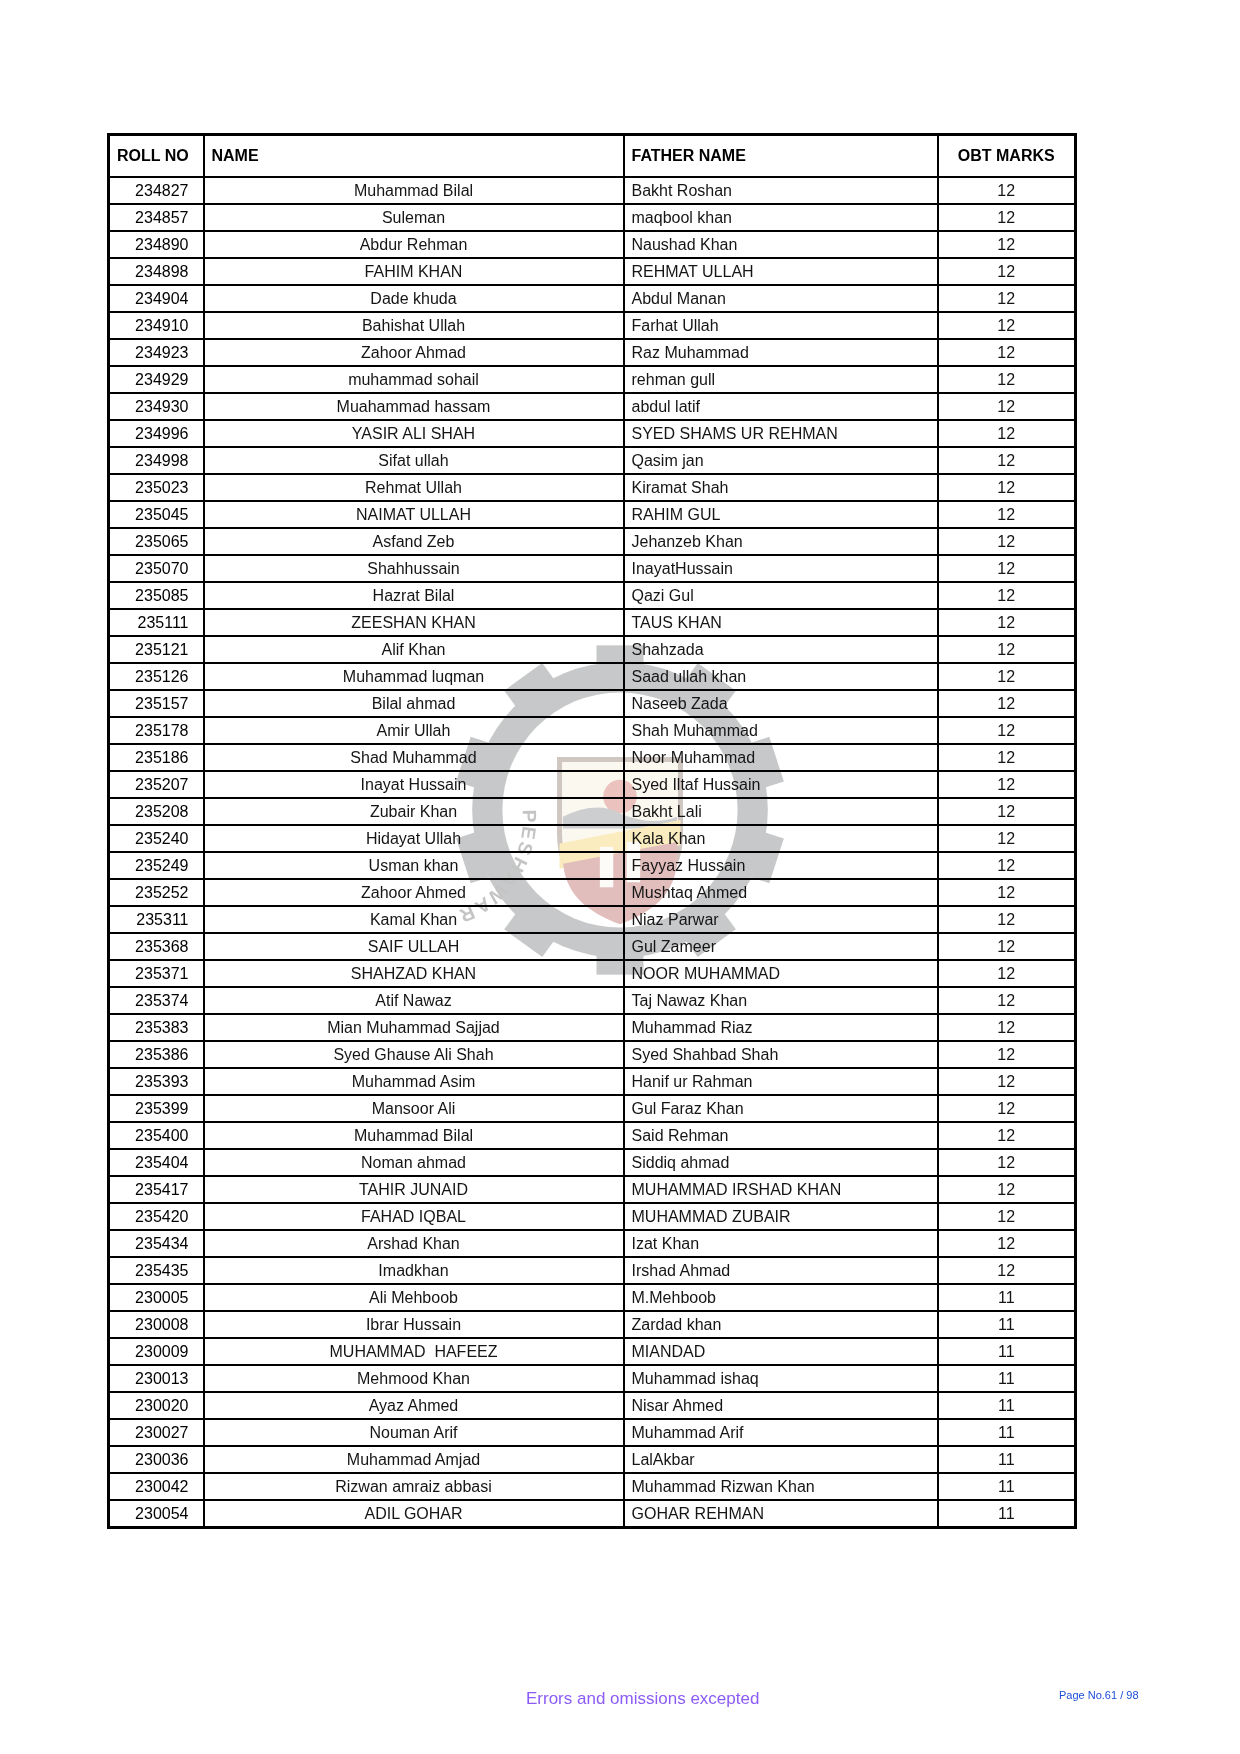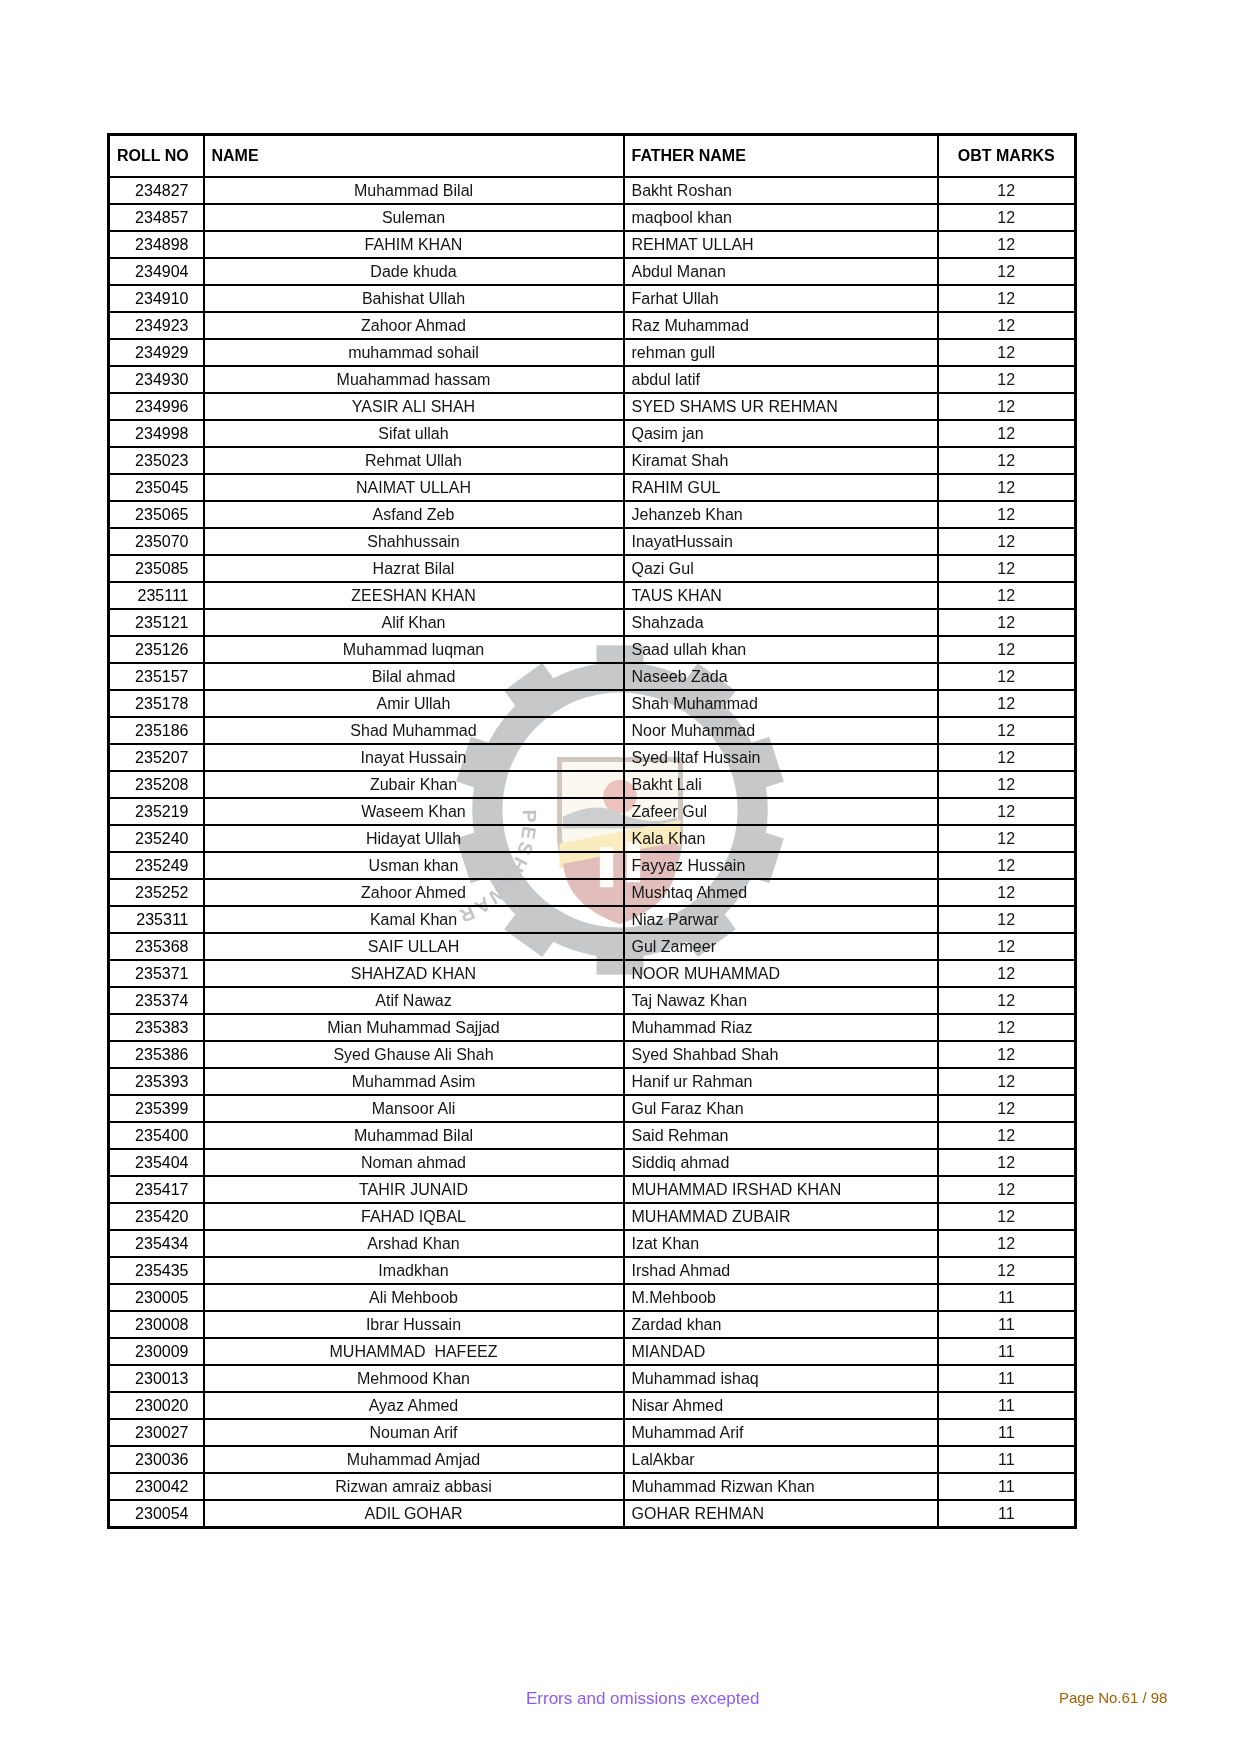--- a/index.html
+++ b/index.html
@@ -70,22 +70,22 @@
   .footer-note {
     position:absolute;
     left:526px; top:1689px;
     font-size:17px;
     color:#8b5cf6;
     z-index:1;
   }
   .footer-page {
     position:absolute;
     left:1059px; top:1689px;
-    font-size:15px;
-    color:#a16207;
+    font-size:11px;
+    color:#1d4ed8;
     z-index:1;
   }
 </style>
 </head>
 <body>
 
 <div class="page">
 
   <div class="watermark">
     <svg viewBox="0 0 200 200" width="336" height="336">
@@ -143,20 +143,26 @@
           <td class="father">Bakht Roshan</td>
           <td class="obt">12</td>
         </tr>
         <tr>
           <td class="roll">234857</td>
           <td class="name">Suleman</td>
           <td class="father">maqbool khan</td>
           <td class="obt">12</td>
         </tr>
         <tr>
+          <td class="roll">234890</td>
+          <td class="name">Abdur Rehman</td>
+          <td class="father">Naushad Khan</td>
+          <td class="obt">12</td>
+        </tr>
+        <tr>
           <td class="roll">234898</td>
           <td class="name">FAHIM KHAN</td>
           <td class="father">REHMAT ULLAH</td>
           <td class="obt">12</td>
         </tr>
         <tr>
           <td class="roll">234904</td>
           <td class="name">Dade khuda</td>
           <td class="father">Abdul Manan</td>
           <td class="obt">12</td>
@@ -269,26 +275,20 @@
           <td class="father">Syed Iltaf Hussain</td>
           <td class="obt">12</td>
         </tr>
         <tr>
           <td class="roll">235208</td>
           <td class="name">Zubair Khan</td>
           <td class="father">Bakht Lali</td>
           <td class="obt">12</td>
         </tr>
         <tr>
-          <td class="roll">235219</td>
-          <td class="name">Waseem Khan</td>
-          <td class="father">Zafeer Gul</td>
-          <td class="obt">12</td>
-        </tr>
-        <tr>
           <td class="roll">235240</td>
           <td class="name">Hidayat Ullah</td>
           <td class="father">Kala Khan</td>
           <td class="obt">12</td>
         </tr>
         <tr>
           <td class="roll">235249</td>
           <td class="name">Usman khan</td>
           <td class="father">Fayyaz Hussain</td>
           <td class="obt">12</td>

